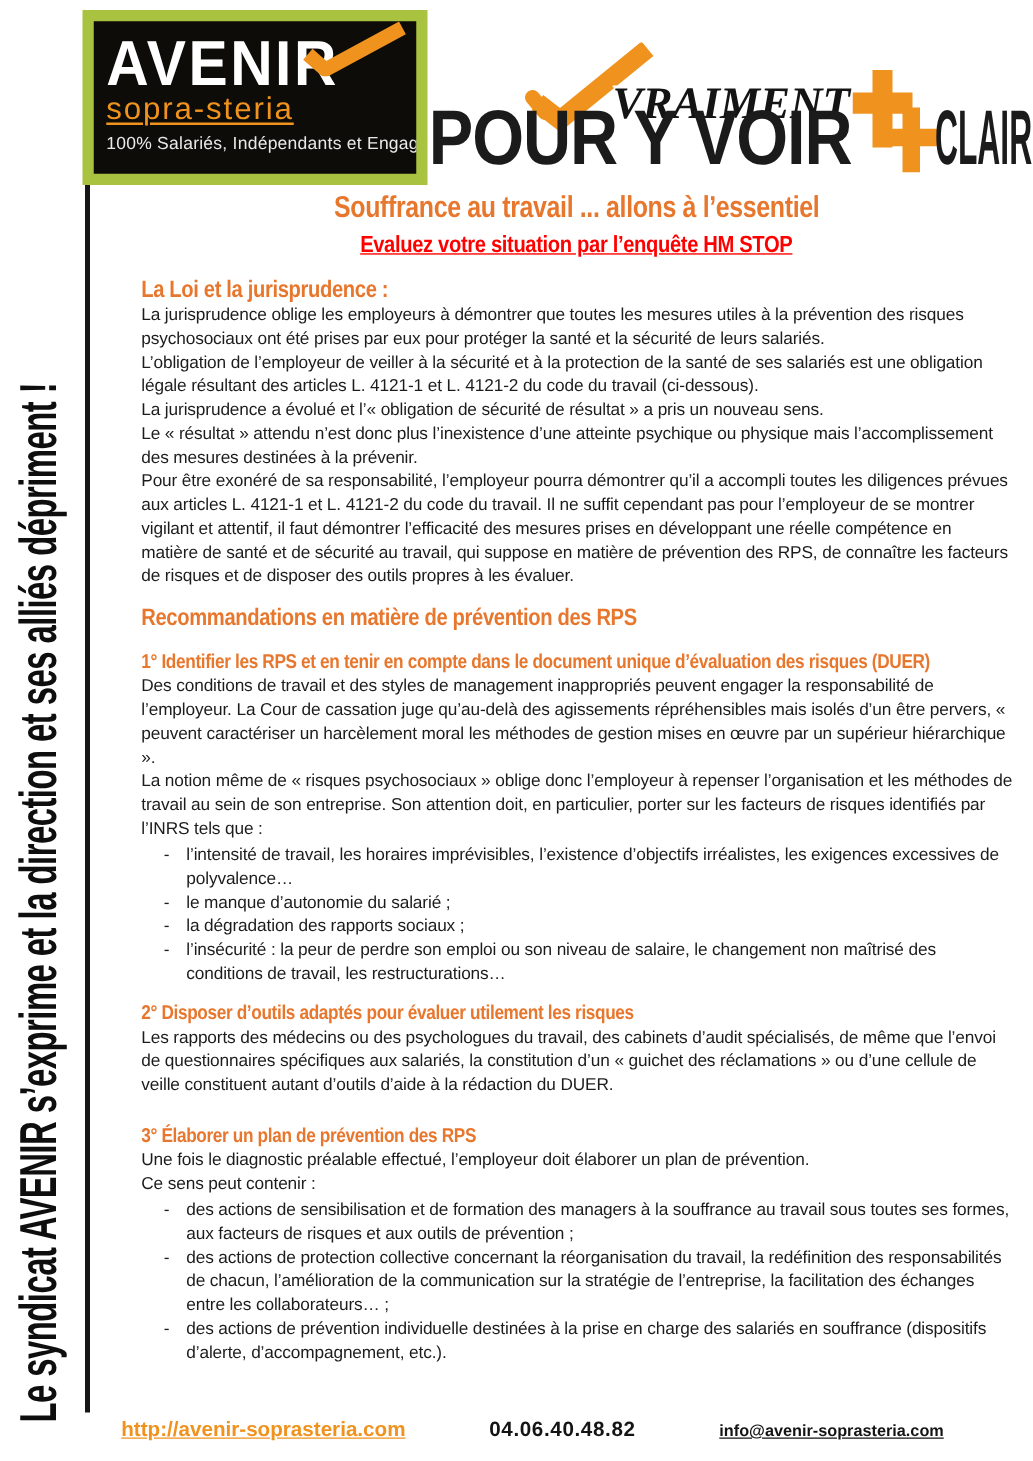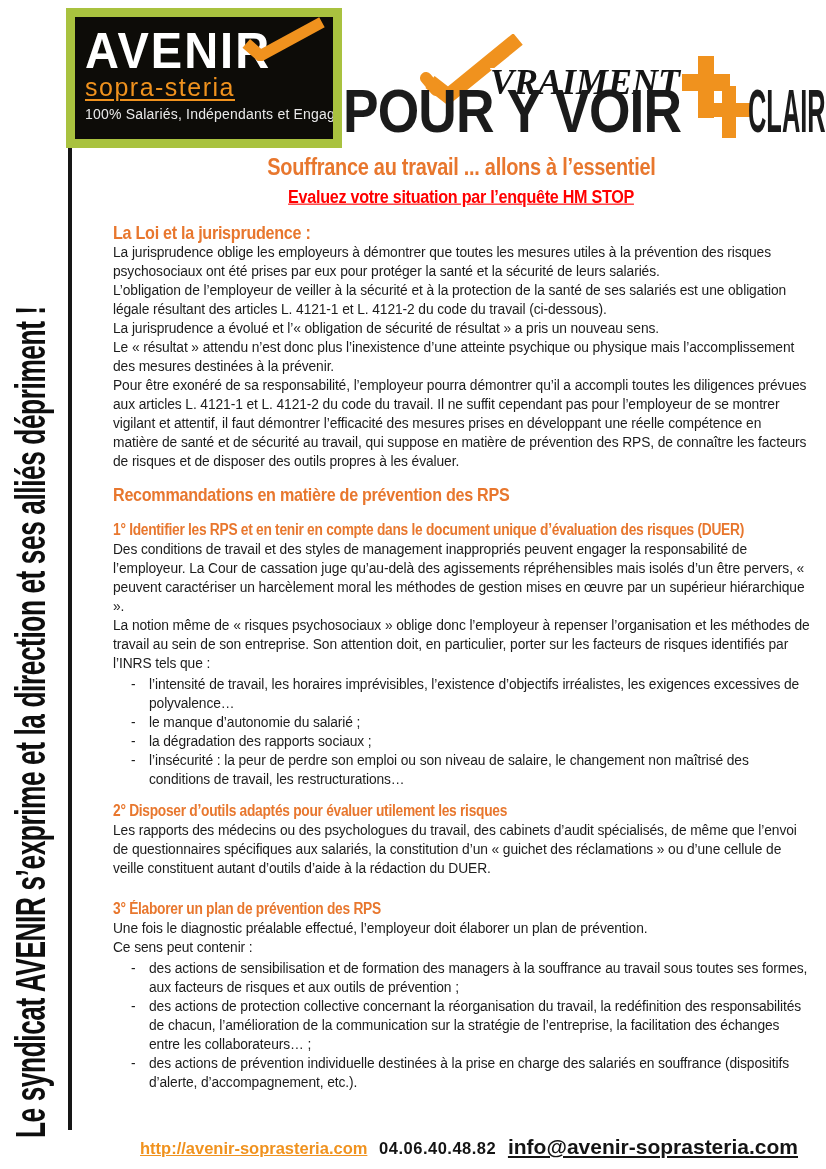--- a/index.html
+++ b/index.html
@@ -64,24 +64,24 @@
   .mt-s  { margin-top:2px; }
   .mt-h2 { margin-top:13px; }
   .mt-h3 { margin-top:22px; }
   .bullets { margin-top:2px; margin-bottom:2px; }
   .bullet { display:flex; padding-left:18px; }
   .bullet .dash { width:18px; flex:none; }
   .bullet .btext { flex:1; }
 
   
   .footer { position:absolute; left:97px; top:1135px; width:658px; display:flex;
-    justify-content:space-between; align-items:baseline; font-weight:bold;margin-left:43px; }
+    justify-content:space-between; align-items:baseline; font-weight:bold; }
   .footer .site  { color:#F0921E; font-size:16.5px; text-decoration:underline; cursor:pointer; }
   .footer .phone { color:#141414; font-size:16.5px; letter-spacing:0.5px; }
-  .footer .email { color:#141414; font-size:21px; text-decoration:underline; cursor:pointer; }
+  .footer .email { color:#141414; font-size:13px; text-decoration:underline; cursor:pointer; }
 </style>
 </head>
 <body>
 
 <div class="page">
 
   <div class="logo">
     <div class="logo-inner">
       <div class="logo-title">AVENIR</div>
       <svg class="logo-check" viewBox="0 0 100 50">

